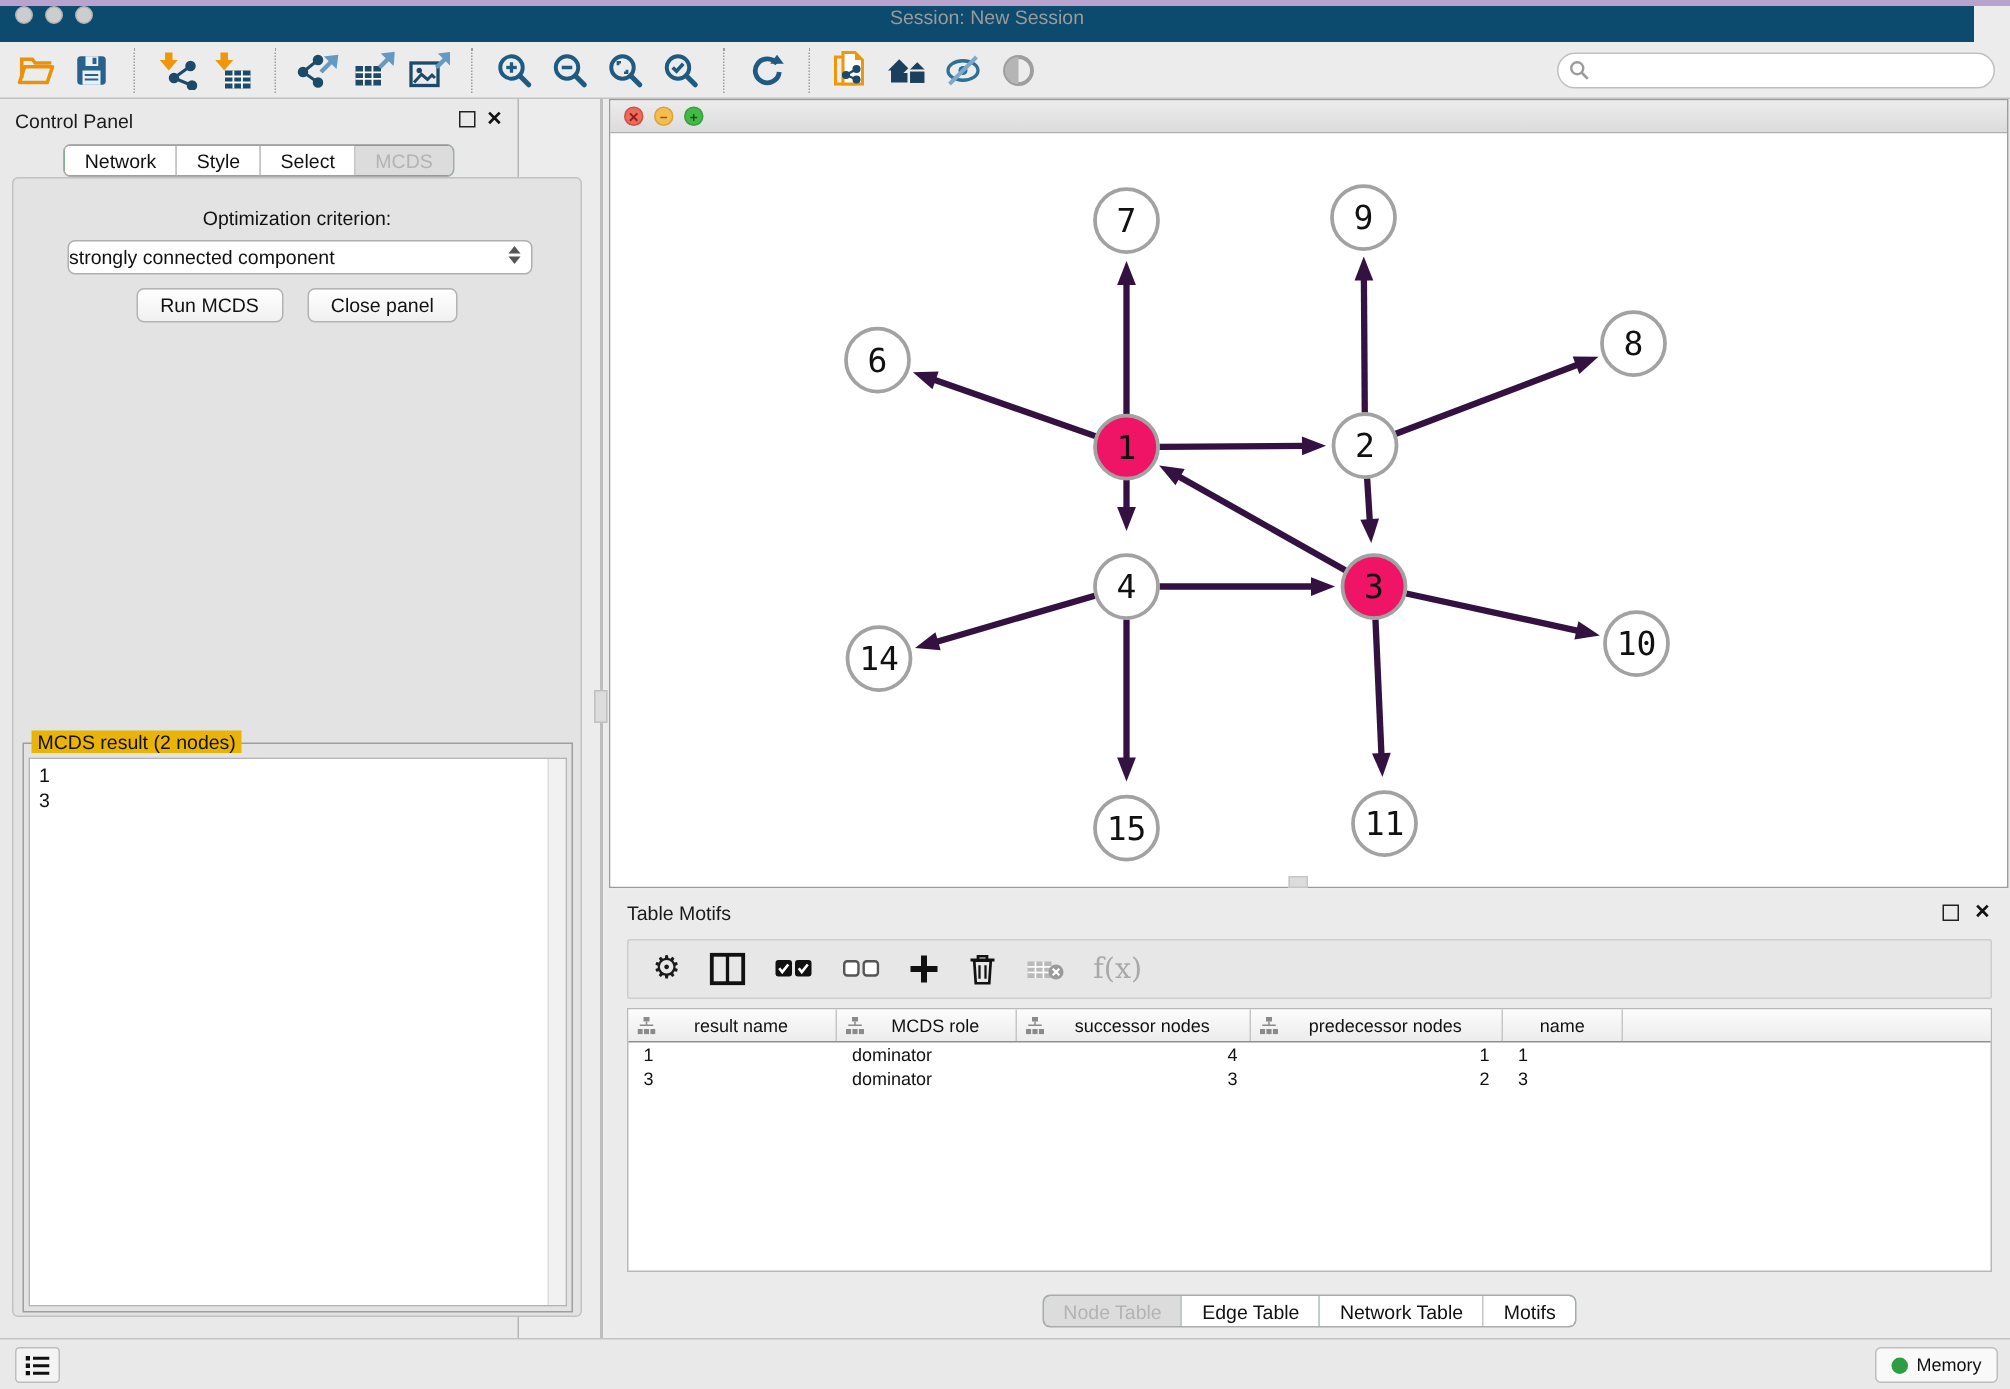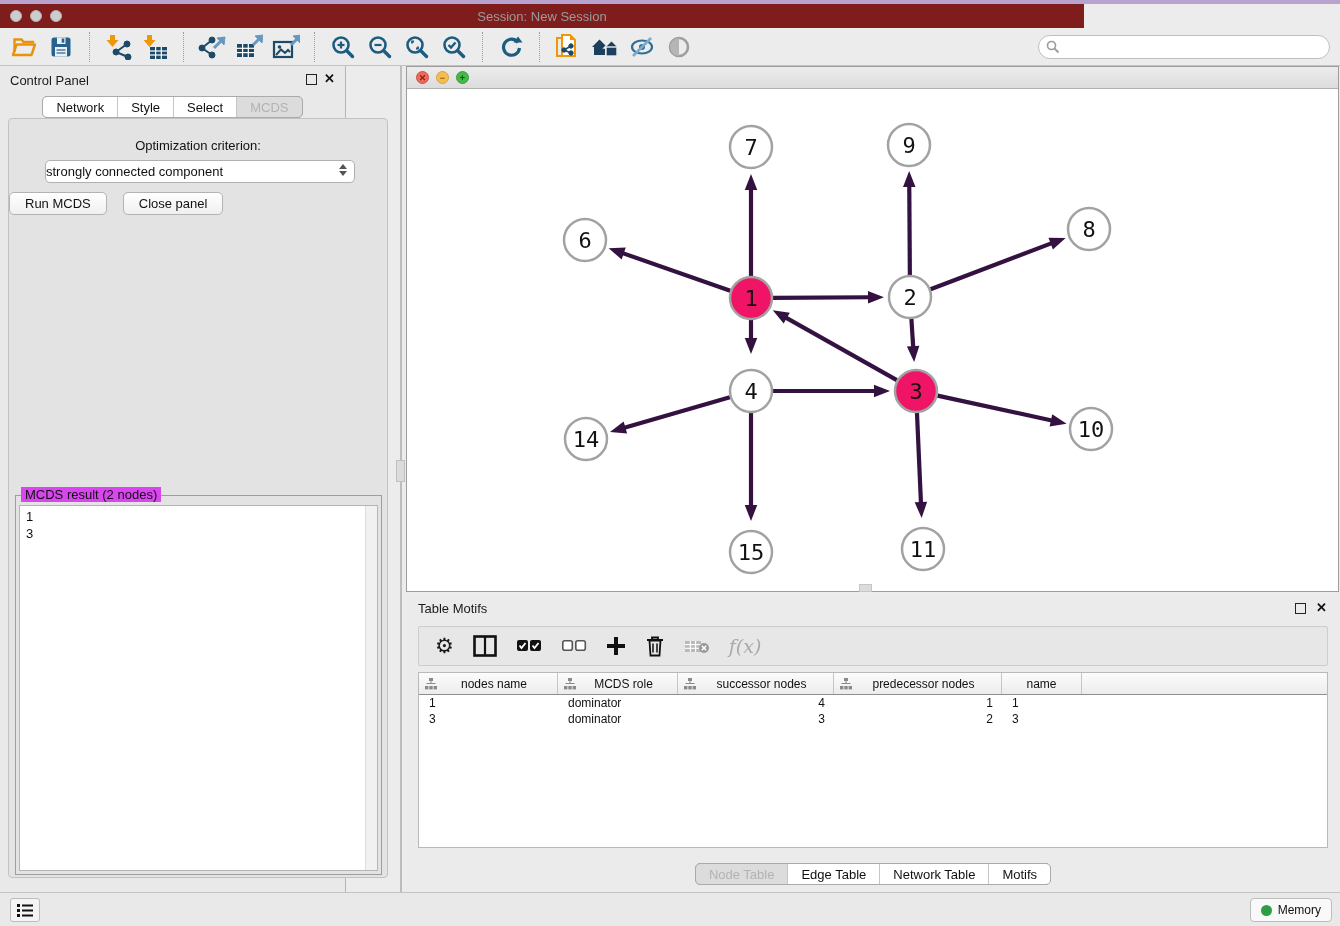--- a/index.html
+++ b/index.html
@@ -1,21 +1,21 @@
 <!DOCTYPE html>
 <html><head>
 <meta charset="utf-8">
 <style>
   * { margin:0; padding:0; box-sizing:border-box; }
   html,body { width:1340px; height:926px; }
   body { font-family:"Liberation Sans", sans-serif; background:#ececec; position:relative; overflow:hidden; color:#111; }
 
   
   .top-strip { position:absolute; left:0; top:0; width:1340px; height:4px; background:#b7a3ce; }
-  .titlebar { position:absolute; left:0; top:4px; width:1084px; height:24px; background:#7f1d1d; display:flex; align-items:center; }
+  .titlebar { position:absolute; left:0; top:4px; width:1316px; height:24px; background:#0c4a6e; display:flex; }
   .traffic { display:flex; gap:8px; margin-left:10px; }
   .traffic .dot { width:12px; height:12px; border-radius:50%; background:#cdcdcd; border:1px solid #b2b2b2; position:relative; }
   .win-title { position:absolute; left:0; right:0; text-align:center; font-size:13px; color:#9b9b9b; }
 
   
   .toolbar { position:absolute; left:0; top:28px; width:1340px; height:38px; background:#ececec; border-bottom:1px solid #c2c2c2; display:flex; align-items:center; padding:0 10px; gap:9px; }
   .tb-icon { width:28px; height:28px; display:flex; align-items:center; justify-content:center; }
   .tb-sep { width:1px; height:30px; border-left:1px dotted #9d9d9d; margin:0 5px; }
   .search-wrap { margin-left:auto; position:relative; }
   .search-input { width:292px; height:24px; border:1px solid #bfbfbf; border-radius:12px; background:#fff; padding:0 10px 0 26px; font-size:13px; outline:none; }
@@ -36,25 +36,25 @@
   .seg .tab.selected { background:#dcdcdc; color:#b3b3b3; }
   .cp-tabs { position:absolute; top:30px; left:0; right:0; display:flex; justify-content:center; z-index:2; }
 
   .cp-box { position:absolute; left:8px; top:52px; width:380px; height:760px; background:#e3e3e3; border:1px solid #c2c2c2; border-radius:4px; }
   .opt-label { position:absolute; top:19px; left:0; right:0; text-align:center; font-size:13px; }
   .combo { position:absolute; left:36px; top:41px; width:310px; height:23px; background:#fff; border:1px solid #b0b0b0; border-radius:5px; font-size:13px; display:flex; align-items:center; }
   .combo-arrows { position:absolute; right:7px; top:3px; display:flex; flex-direction:column; gap:2px; }
   .combo-arrows i { width:0; height:0; border-left:4px solid transparent; border-right:4px solid transparent; }
   .combo-arrows .up { border-bottom:5px solid #555; }
   .combo-arrows .dn { border-top:5px solid #555; }
-  .cp-buttons { position:absolute; top:73px; left:0; right:0; display:flex; gap:16px; }
+  .cp-buttons { position:absolute; top:73px; left:0; right:0; display:flex; justify-content:center; gap:16px; }
   .btn { height:23px; padding:0 15px; background:linear-gradient(#ffffff,#f0f0f0); border:1px solid #b3b3b3; border-radius:5px; font-size:13px; display:flex; align-items:center; }
 
   .result-group { position:absolute; left:6px; top:376px; width:367px; height:380px; border:1px solid #9e9e9e; background:#e3e3e3; }
-  .result-legend { position:absolute; top:-9px; left:5px; background:#d946ef; padding:0 4px; font-size:13px; }
+  .result-legend { position:absolute; top:-9px; left:5px; background:#eab308; padding:0 4px; font-size:13px; }
   .result-area { position:absolute; left:3px; right:3px; top:9px; bottom:3px; background:#fff; border:1px solid #b5b5b5; font-size:13px; line-height:17px; padding:2px 0 0 6px; overflow:hidden; }
   .result-scroll { position:absolute; right:0; top:0; bottom:0; width:12px; background:#f1f1f1; border-left:1px solid #ddd; }
 
   
   .v-divider { position:absolute; left:400px; top:66px; width:2px; height:826px; background:#bdbdbd; }
   .v-handle { position:absolute; left:396px; top:460px; width:9px; height:22px; background:#dcdcdc; border:1px solid #c0c0c0; }
   .h-handle { position:absolute; left:859px; top:584px; width:13px; height:8px; background:#dcdcdc; border:1px solid #c6c6c6; }
 
   
   .net-frame { position:absolute; left:406px; top:66px; width:933px; height:526px; border:1px solid #9c9c9c; background:#fff; }
@@ -67,21 +67,21 @@
   .net-title { position:absolute; left:0; right:0; text-align:center; font-size:13px; color:#2d2d2d; }
   .net-canvas { position:relative; width:931px; height:502px; background:#fff; overflow:hidden; }
 
   
   .table-panel { position:absolute; left:406px; top:595px; width:934px; height:295px; background:#ebebeb; }
   .table-panel .float-ico { right:34px; top:8px; }
   .table-panel .close-ico { right:13px; top:6px; }
   .tp-title { position:absolute; left:12px; top:6px; font-size:13px; color:#1a1a1a; }
   .tp-toolbar { position:absolute; left:12px; top:31px; width:910px; height:40px; background:#e7e7e7; border:1px solid #cdcdcd; border-radius:2px; display:flex; align-items:center; gap:19px; padding-left:16px; }
   .tp-ico { display:flex; align-items:center; justify-content:center; height:26px; }
-  .fx-label { font-family:"DejaVu Serif", serif; font-style:italic; font-size:19px; color:#a9a9a9;text-align:center; }
+  .fx-label { font-family:"DejaVu Serif", serif; font-size:19px; color:#a9a9a9;text-align:center; }
   .gear-glyph { font-size:21px; color:#1a1a1a; line-height:22px; }
 
   .data-table { position:absolute; left:12px; top:77px; width:910px; height:176px; background:#fff; border:1px solid #b9b9b9; font-size:12px; }
   .dt-header { display:flex; height:22px; background:linear-gradient(#fcfcfc,#ececec); border-bottom:1px solid #8f8f8f; }
   .dt-hcell { display:flex; align-items:center; border-right:1px solid #c6c6c6; padding:0 6px; }
   .dt-hcell .hlabel { margin:0 auto; color:#111; }
   .dt-row { display:flex; height:16px; align-items:center; }
   .dt-cell { overflow:hidden; white-space:nowrap; }
   .c0 { width:139px; } .c1 { width:120px; } .c2 { width:156px; } .c3 { width:168px;text-align:center; } .c4 { width:80px; }
   .cell-l { padding-left:10px; text-align:left; }
@@ -495,21 +495,21 @@
     <div class="dt-header">
       <span class="dt-hcell c0">
         <svg width="12" height="12">
             <rect x="4" y="0" width="4" height="3" fill="#8a8a8a"></rect>
             <line x1="6" y1="3" x2="6" y2="5.5" stroke="#8a8a8a"></line>
             <line x1="1.5" y1="5.5" x2="10.5" y2="5.5" stroke="#8a8a8a"></line>
             <rect x="0" y="8" width="3.4" height="3.4" fill="#8a8a8a"></rect>
             <rect x="4.3" y="8" width="3.4" height="3.4" fill="#8a8a8a"></rect>
             <rect x="8.6" y="8" width="3.4" height="3.4" fill="#8a8a8a"></rect>
           </svg>
-        <span class="hlabel">nodes name</span>
+        <span class="hlabel">result name</span>
       </span>
       <span class="dt-hcell c1">
         <svg width="12" height="12">
             <rect x="4" y="0" width="4" height="3" fill="#8a8a8a"></rect>
             <line x1="6" y1="3" x2="6" y2="5.5" stroke="#8a8a8a"></line>
             <line x1="1.5" y1="5.5" x2="10.5" y2="5.5" stroke="#8a8a8a"></line>
             <rect x="0" y="8" width="3.4" height="3.4" fill="#8a8a8a"></rect>
             <rect x="4.3" y="8" width="3.4" height="3.4" fill="#8a8a8a"></rect>
             <rect x="8.6" y="8" width="3.4" height="3.4" fill="#8a8a8a"></rect>
           </svg>

